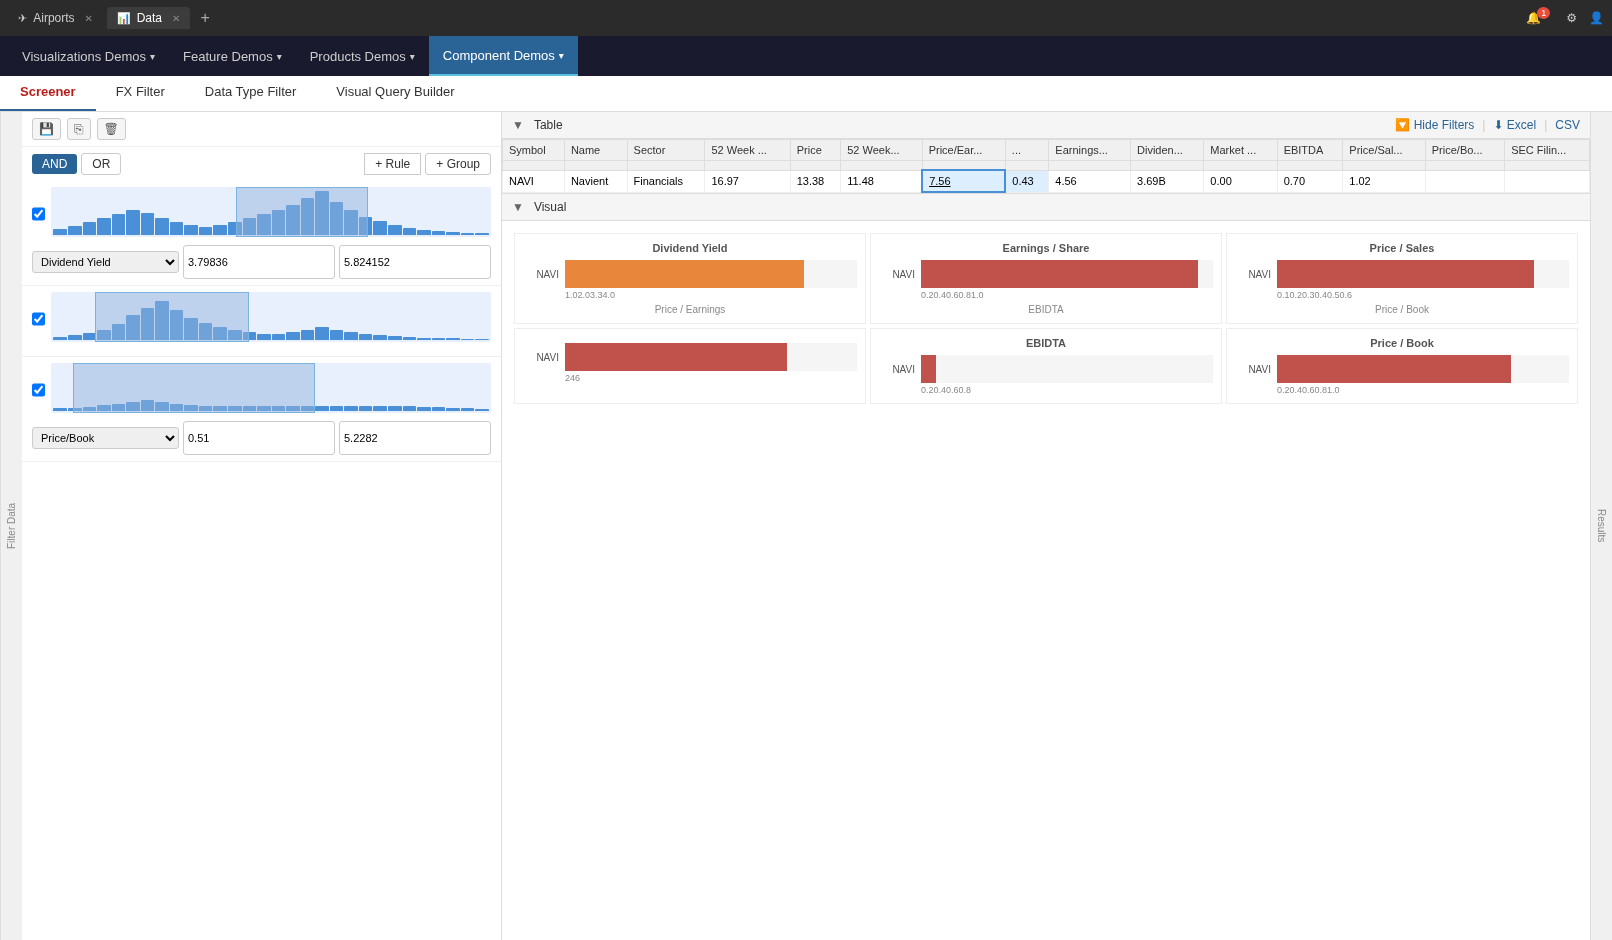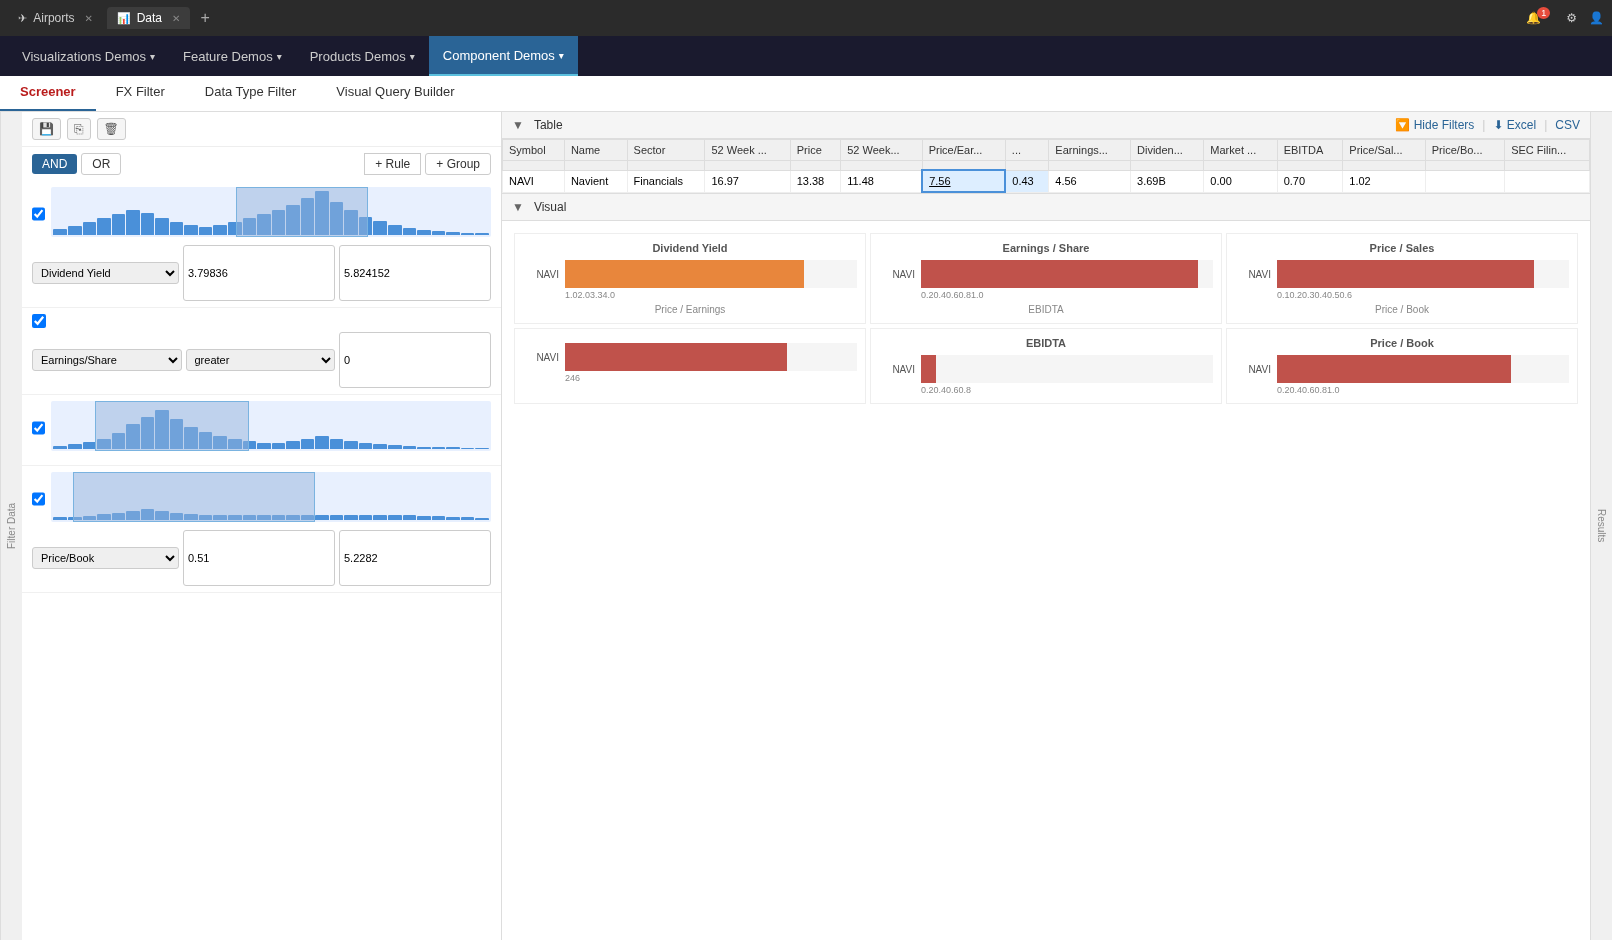--- a/index.html
+++ b/index.html
@@ -210,21 +210,21 @@
     }
     .filter-select-sm {
       flex: 1.2;
       padding: 3px 4px;
       border: 1px solid #ccc;
       border-radius: 3px;
       font-size: 11px;
     }
     .filter-input {
       flex: 1;
-      padding: 21px 4px;
+      padding: 10px 4px;
       border: 1px solid #ccc;
       border-radius: 3px;
       font-size: 11px;
     }
 
     
     .right-panel {
       flex: 1;
       display: flex;
       flex-direction: column;
@@ -477,34 +477,20 @@
           </div>
           <div class="filter-inputs">
             <select class="filter-select-sm">
               <option>Dividend Yield</option>
             </select>
             <input type="text" class="filter-input" value="3.79836" style="">
             <input type="text" class="filter-input" value="5.824152" style="">
           </div>
         </div>
 
-        <div class="filter-row">
-          <div class="filter-row-header">
-            <input type="checkbox" class="filter-checkbox" checked="" style="">
-          </div>
-          <div class="filter-inputs">
-            <select class="filter-select-sm">
-              <option>Earnings/Share</option>
-            </select>
-            <select class="filter-select-sm">
-              <option>greater</option>
-            </select>
-            <input type="text" class="filter-input" value="0" style="">
-          </div>
-        </div>
 
         <div class="filter-row">
           <div class="filter-row-header">
             <input type="checkbox" class="filter-checkbox" checked="" style="">
             <div class="histogram">
               <div class="hist-selection" style="left:10%; width:35%;"></div>
               <div class="hist-bar" style="height:6%;"></div>
               <div class="hist-bar" style="height:10%;"></div>
               <div class="hist-bar" style="height:15%;"></div>
               <div class="hist-bar" style="height:22%;"></div>

